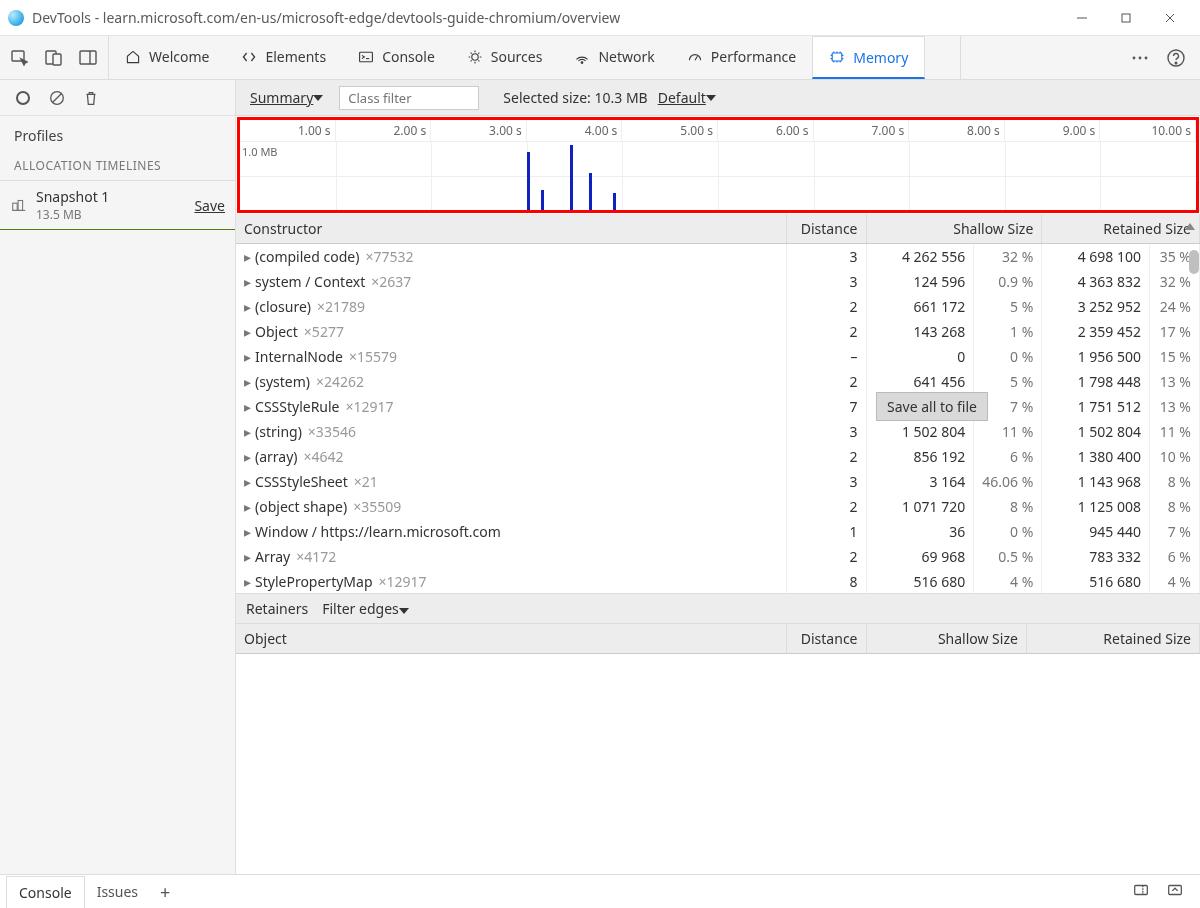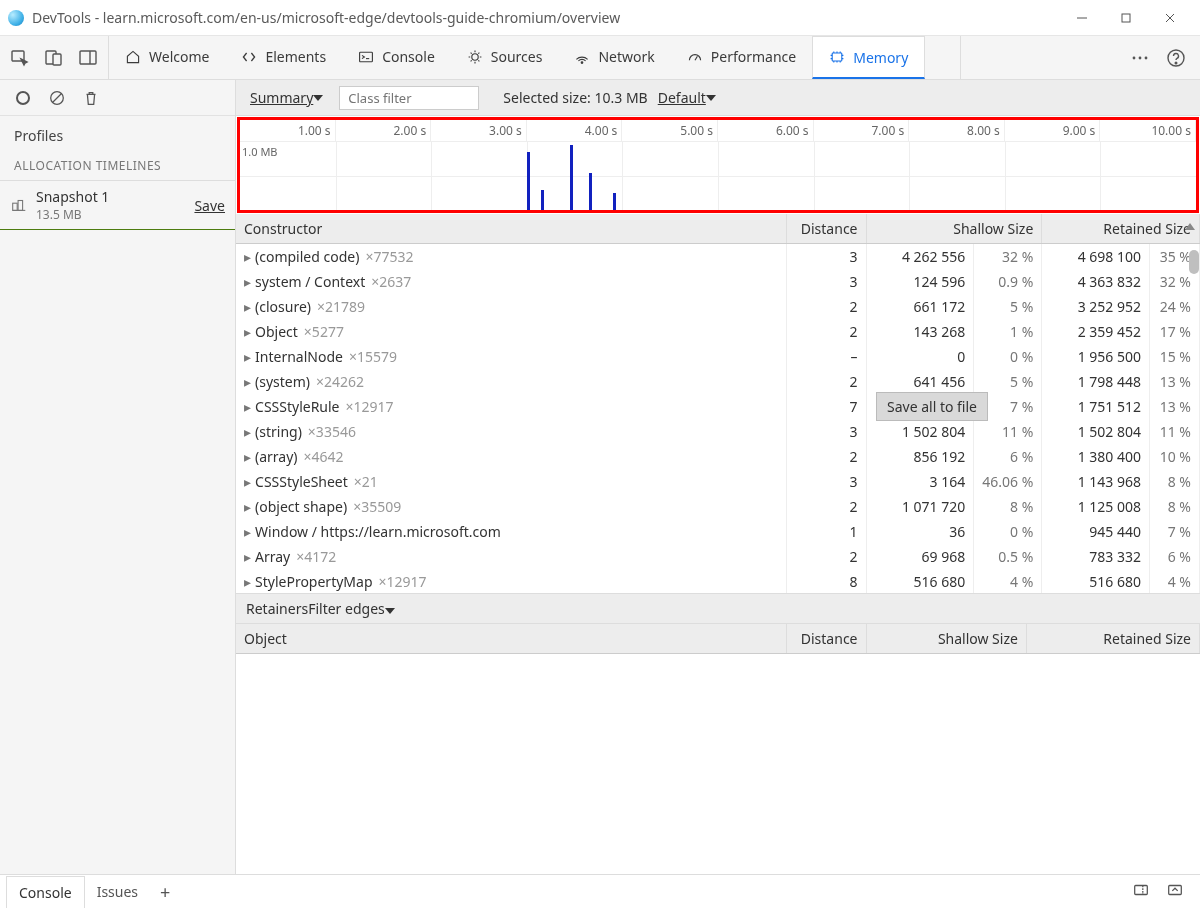--- a/index.html
+++ b/index.html
@@ -73,21 +73,21 @@
 table.mem td.name .count { color:#999; margin-left:6px; }
 .th-sort { position:relative; }
 .th-sort .sorttri { position:absolute; right:4px; top:9px; border-left:5px solid transparent; border-right:5px solid transparent; border-bottom:7px solid #888; }
 
 .context-btn { position:absolute; background:#d9d9d9; border:1px solid #bbb; padding:4px 10px; font-size:14px; top: 178px; left: 640px; }
 
 .scroll-thumb { position:absolute; right:1px; top:36px; width:10px; height:24px; background:#bfbfbf; border-radius:5px;}
 
 
 .retainers { height: 280px; display:flex; flex-direction:column; }
-.retainers-bar { height:30px; background:#ededed; display:flex; align-items:center; padding:0 10px; font-size:14px; color:#333; border-bottom:1px solid #ddd;}
+.retainers-bar { height:30px; background:#ededed; display:flex; align-items:center; padding:0 10px; gap:14px; font-size:14px; color:#333; border-bottom:1px solid #ddd;}
 .retainers table.mem th { background:#ededed; }
 .retainers .body { flex:1; background:#fff; }
 
 
 .drawer { height:34px; border-top:1px solid #ddd; display:flex; align-items:center; padding:0 6px; background:#fff; }
 .drawer .dtab { padding:6px 12px; font-size:14px; color:#555; }
 .drawer .dtab.active { border:1px solid #ddd; border-bottom:1px solid #fff; background:#fff; margin-bottom:-1px; color:#333;}
 .drawer .right { margin-left:auto; display:flex; gap:16px; padding-right:10px; color:#555;}
 .drawer .right svg{width:18px;height:18px;}
 .plus-small{font-size:18px;color:#555;padding:0 10px;}

